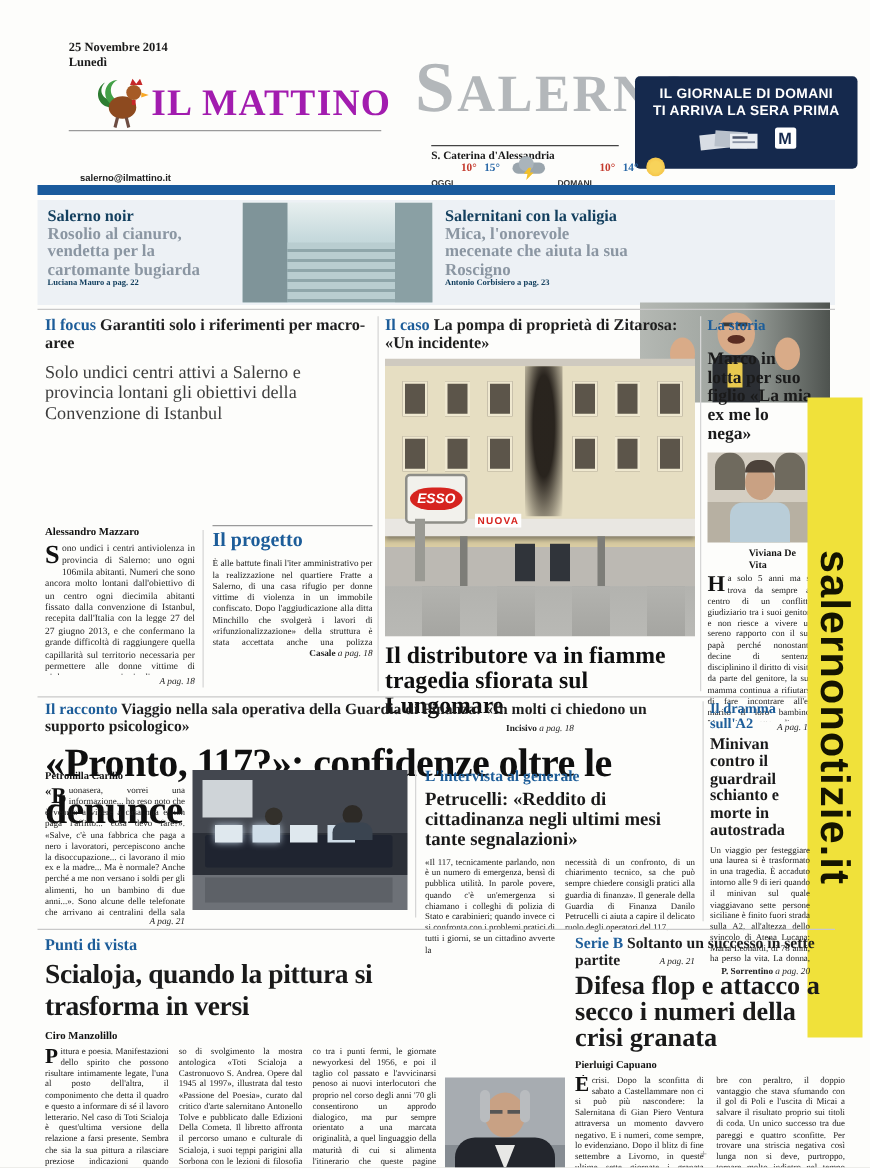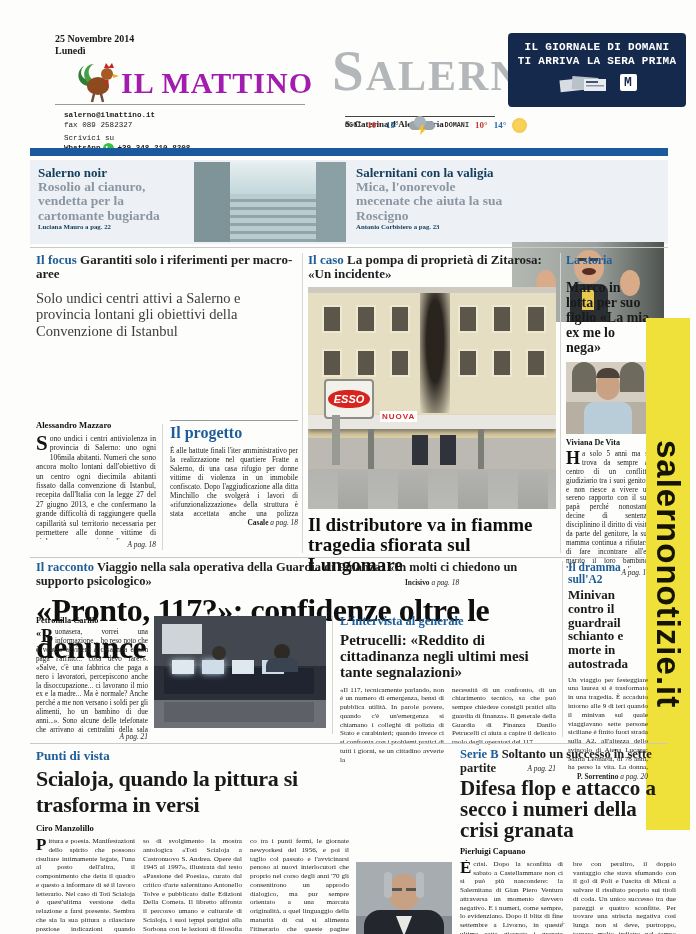--- a/index.html
+++ b/index.html
@@ -1,19 +1,19 @@
 <!DOCTYPE html>
 <html><head>
 <meta charset="utf-8">
 <style>
   html,body{margin:0;padding:0;background:#dfdfdd;}
   .page{position:relative;width:696px;height:934px;background:#fdfdfb;margin:0 auto;overflow:hidden;
         font-family:"Liberation Serif", serif;color:#1a1a1a;}
   .abs{position:absolute;}
-  .sans{font-family:Liberation Mono, monospace;}
+  .sans{font-family:Liberation Sans, sans-serif;margin-top:28px;}
   .rule-h{position:absolute;height:1px;background:#c9c9c9;}
   .rule-v{position:absolute;width:1px;background:#d6d6d6;}
   .kick{color:#1d5d99;font-weight:bold;}
   .kick-rest{color:#1f1f1f;font-weight:bold;}
   .bodytext{font-size:7.6px;line-height:1.24;text-align:justify;color:#222;overflow:hidden;}
   .dropcap{float:left;font-size:21px;line-height:.85;font-weight:bold;padding:1px 2px 0 0;color:#111;}
   .pageref{font-size:7.4px;text-align:right;font-style:italic;color:#222;}
   .pageref b{font-style:normal;}
   .byline{font-size:8.6px;font-weight:bold;color:#111;}
   
@@ -237,21 +237,21 @@
   <div class="abs" style="left:566px;top:253px;width:84px;">
     <div class="kick" style="font-size:12px;">La storia</div>
     <div class="h-side" style="margin-top:13px;">Marco in lotta per suo figlio «La mia ex me lo nega»</div>
     <div class="photo sc-marco" style="width:84px;height:72px;margin-top:6px;">
       <span style="position:absolute;left:6px;top:0;width:24px;height:30px;border-radius:12px 12px 0 0;background:#6f6a5e;"></span>
       <span style="position:absolute;left:54px;top:0;width:24px;height:30px;border-radius:12px 12px 0 0;background:#6f6a5e;"></span>
       <span class="head" style="left:30px;top:10px;width:24px;height:28px;background:#c9a183;"></span>
       <span style="position:absolute;left:30px;top:6px;width:24px;height:10px;border-radius:10px 10px 0 0;background:#4c423a;"></span>
       <span style="position:absolute;left:18px;top:40px;width:48px;height:32px;border-radius:10px 10px 0 0;background:#b9cdd8;"></span>
     </div>
-    <div class="byline" style="margin-top:4px;font-size:8px;">Viviana De Vita</div>
+    <div class="byline" style="margin-top:4px;font-size:8px;margin-left:33px;">Viviana De Vita</div>
     <p class="p bodytext" style="margin-top:3px;height:118px;font-size:7.2px;">
       <span class="dropcap" style="font-size:18px;">H</span><span>a solo 5 anni ma si trova da sempre al centro di un conflitto giudiziario tra i suoi genitori e non riesce a vivere un sereno rapporto con il suo papà perché nonostante decine di sentenze disciplinino il diritto di visita da parte del genitore, la sua mamma continua a rifiutarsi di fare incontrare all'ex marito il loro bambino. L'ennesimo atto di una dannosa guerra tra coniugi è andato in scena venerdì sera, con l'intervento dei carabinieri.</span>
     </p>
     <div class="pageref">A pag. 19</div>
   </div>
 
   <div class="abs watermark" style="left:646px;top:318px;width:44px;height:512px;">salernonotizie.it</div>
 
   <div class="rule-h" style="left:30px;top:557px;width:615px;"></div>
 

